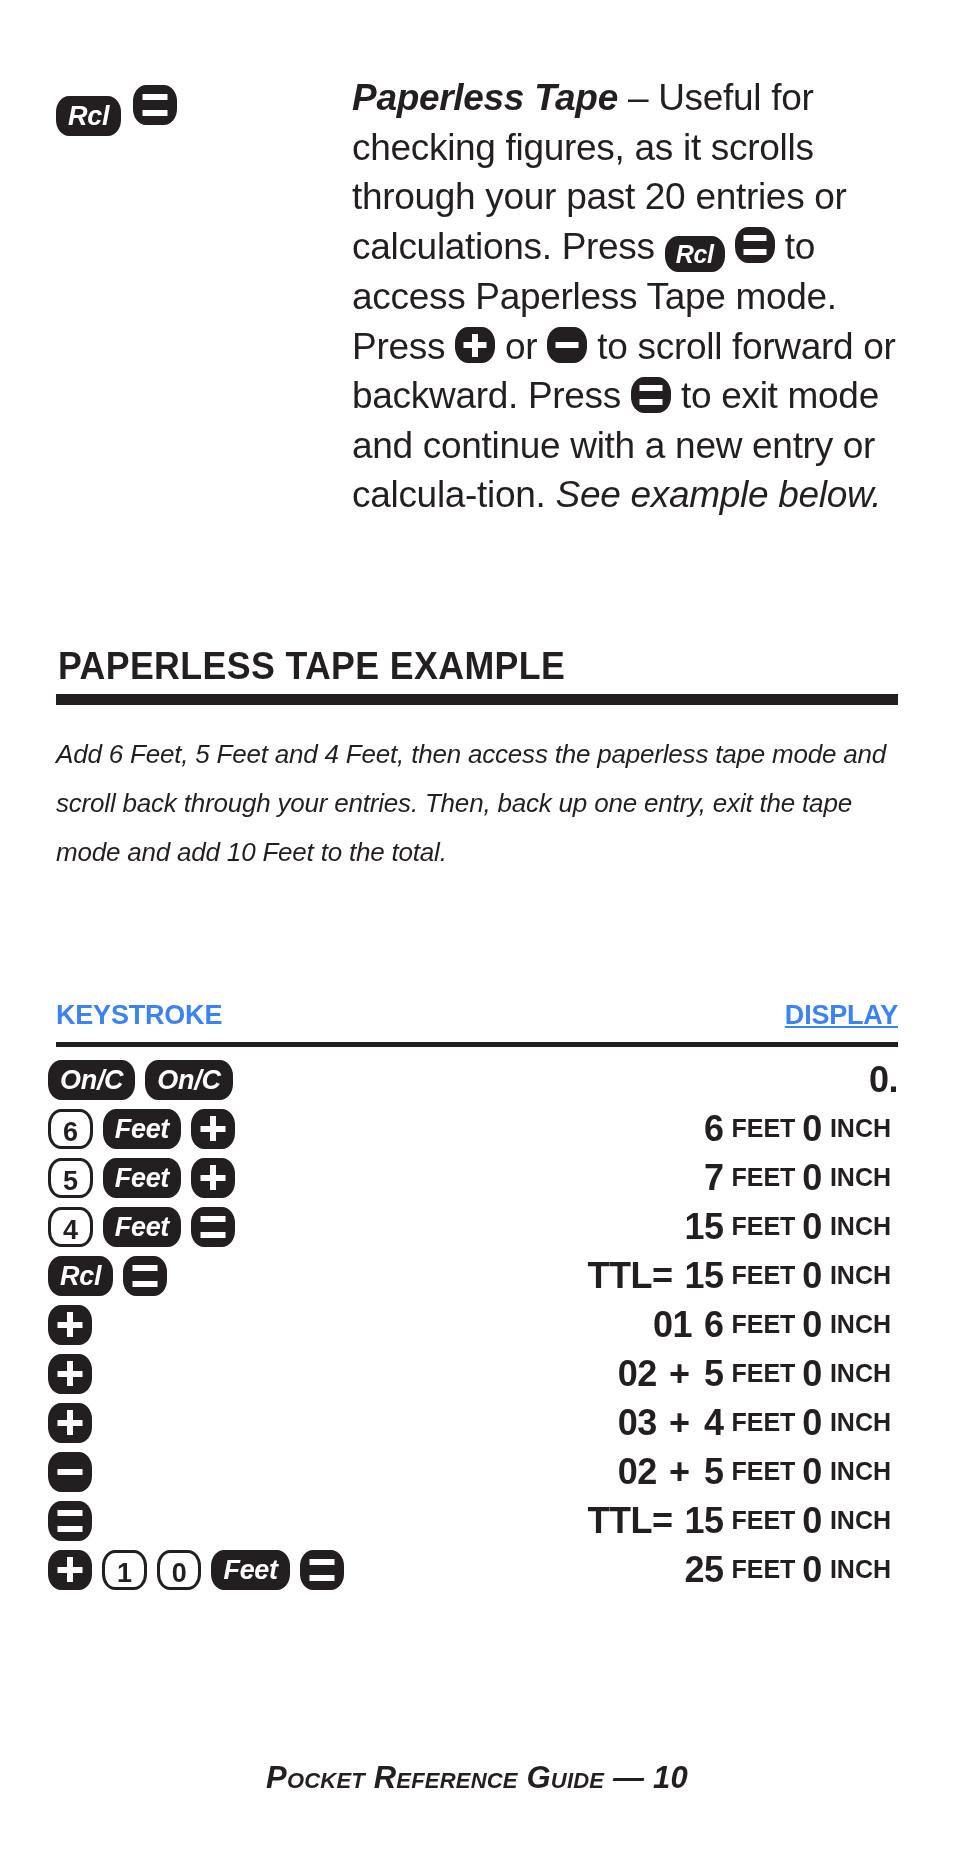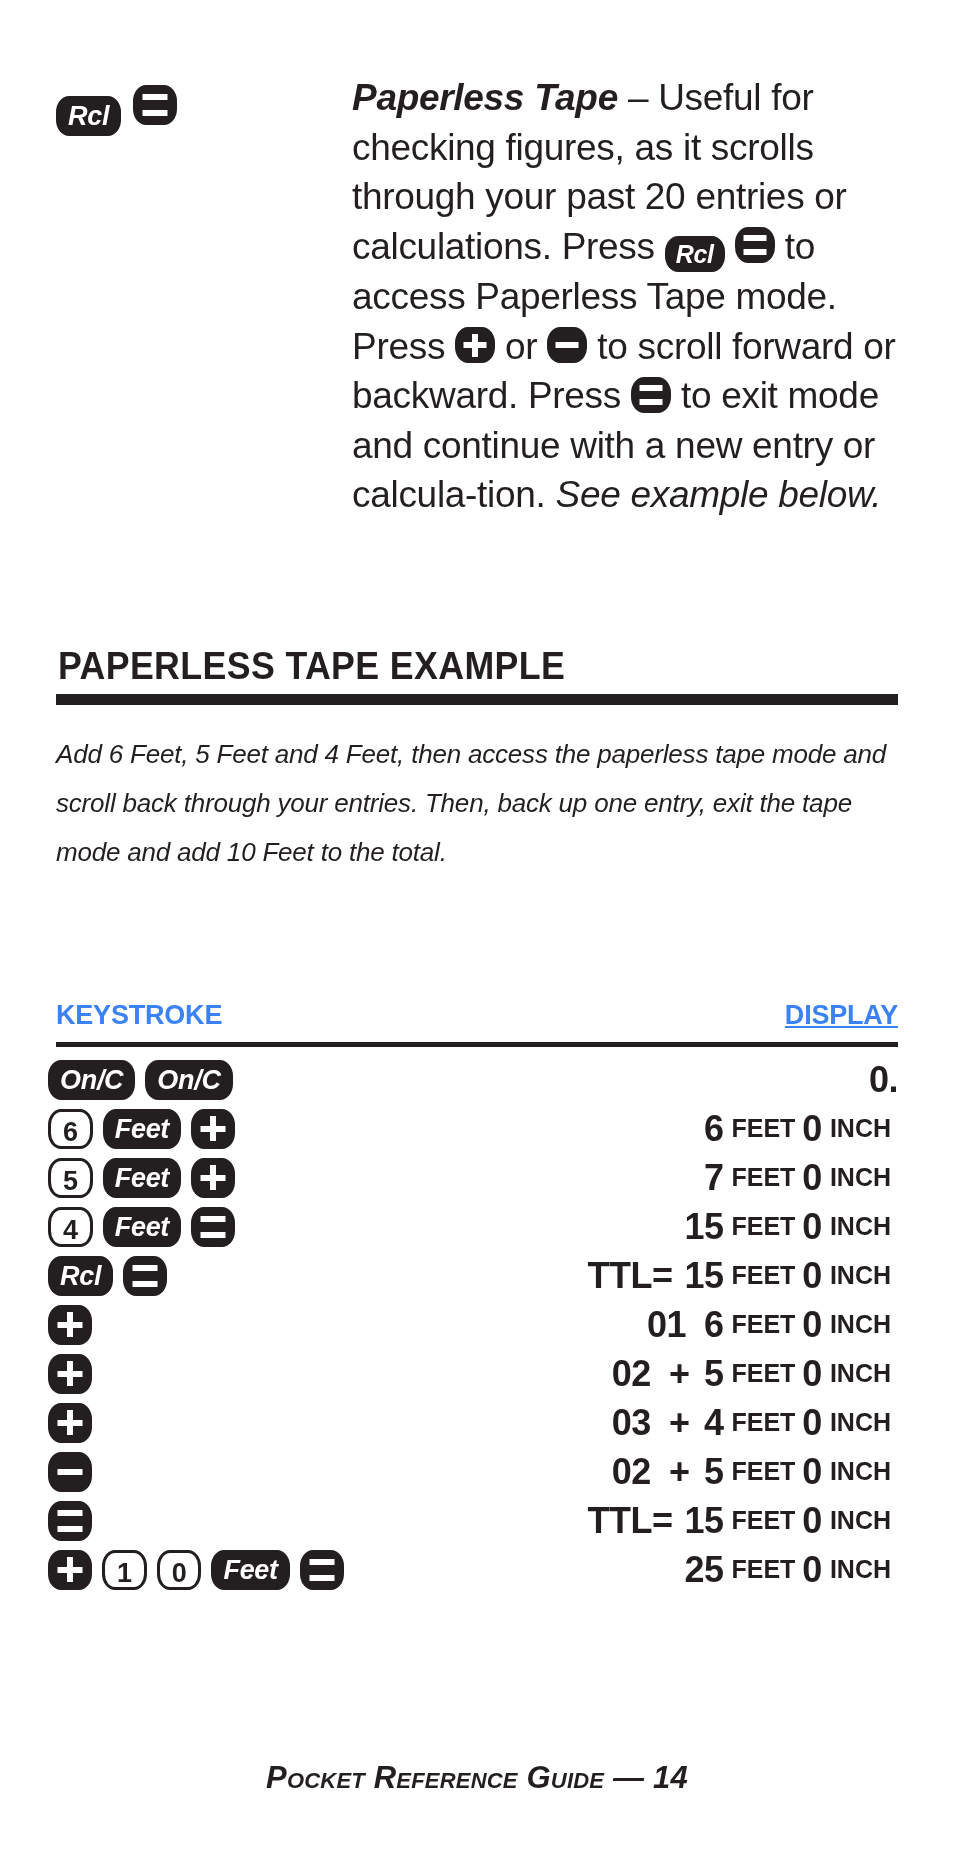--- a/index.html
+++ b/index.html
@@ -226,21 +226,21 @@
     margin: 0 7px 0 8px;
   }
   .d-ttl {
     font-size: 36px;
     letter-spacing: -0.5px;
     margin-right: 12px;
   }
   .d-idx {
     font-size: 36px;
     letter-spacing: -0.5px;
-    margin-right: 18px;
+    margin-right: 12px;
   }
   .d-op {
     font-size: 36px;
     margin-right: 14px;
   }
 
   
   .footer {
     position: absolute;
     left: 0;
@@ -449,15 +449,15 @@
         </div>
         <div class="disp">
           <span class="d-num">25</span>
           <span class="d-unit">FEET</span>
           <span class="d-num">0</span>
           <span class="d-unit">INCH</span>
         </div>
       </div>
     </div>
 
-  <div class="footer">Pocket Reference Guide — 14</div>
+  <div class="footer">Pocket Reference Guide — 10</div>
 
 </div>
 
 </body></html>

